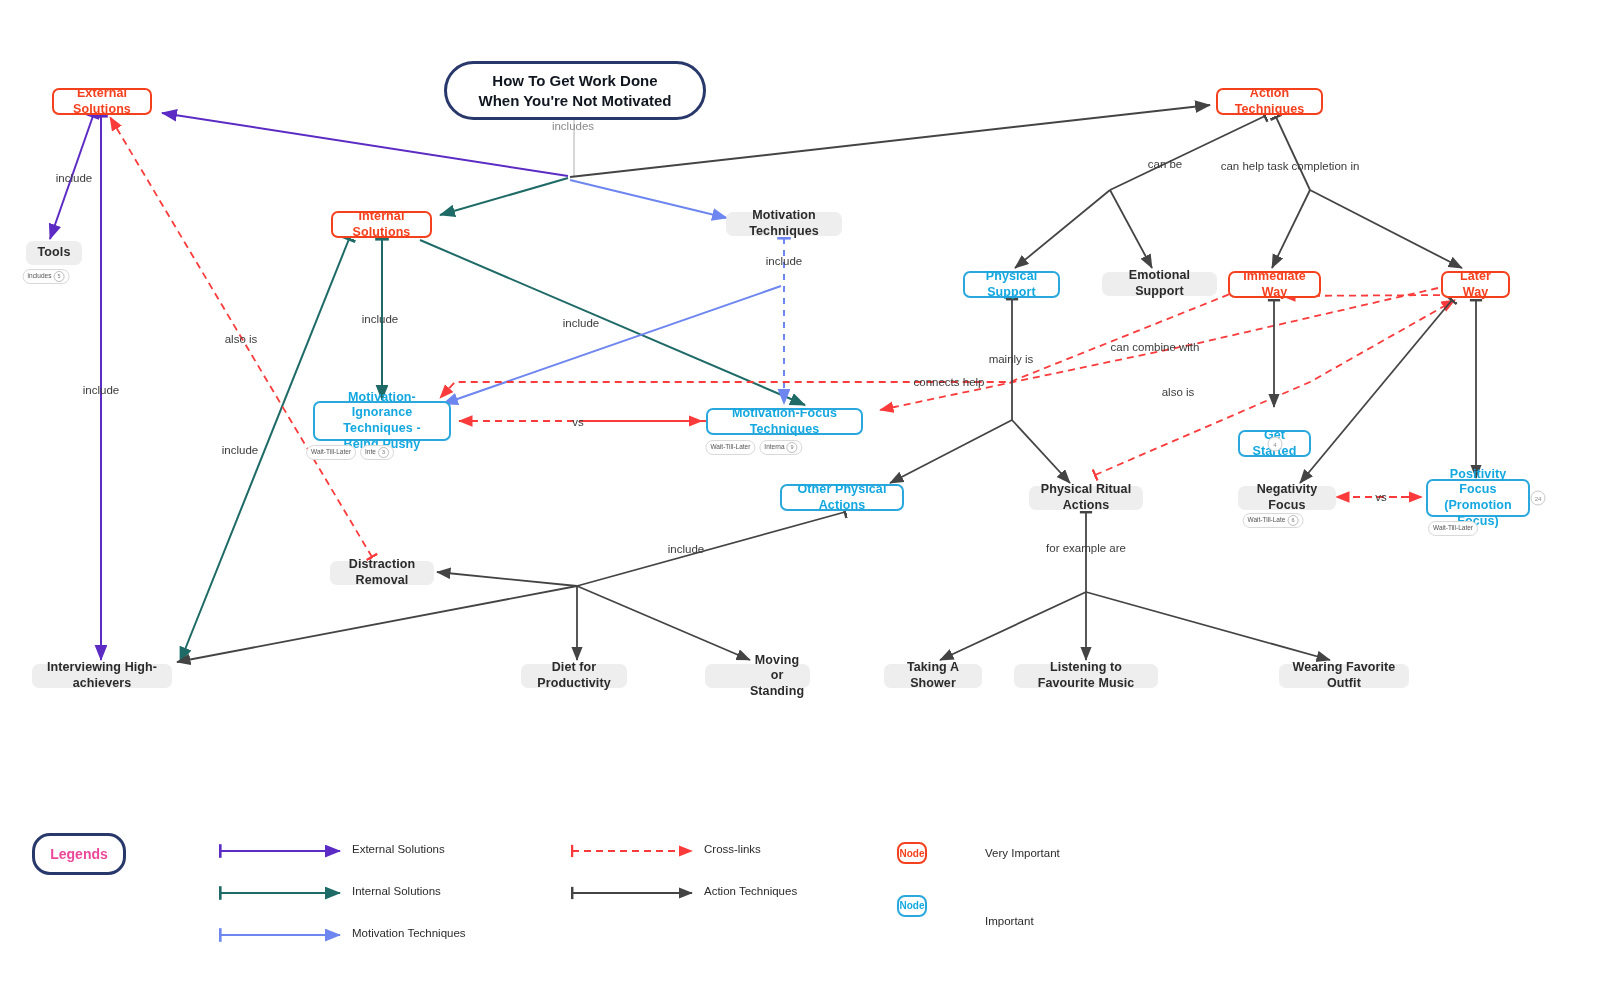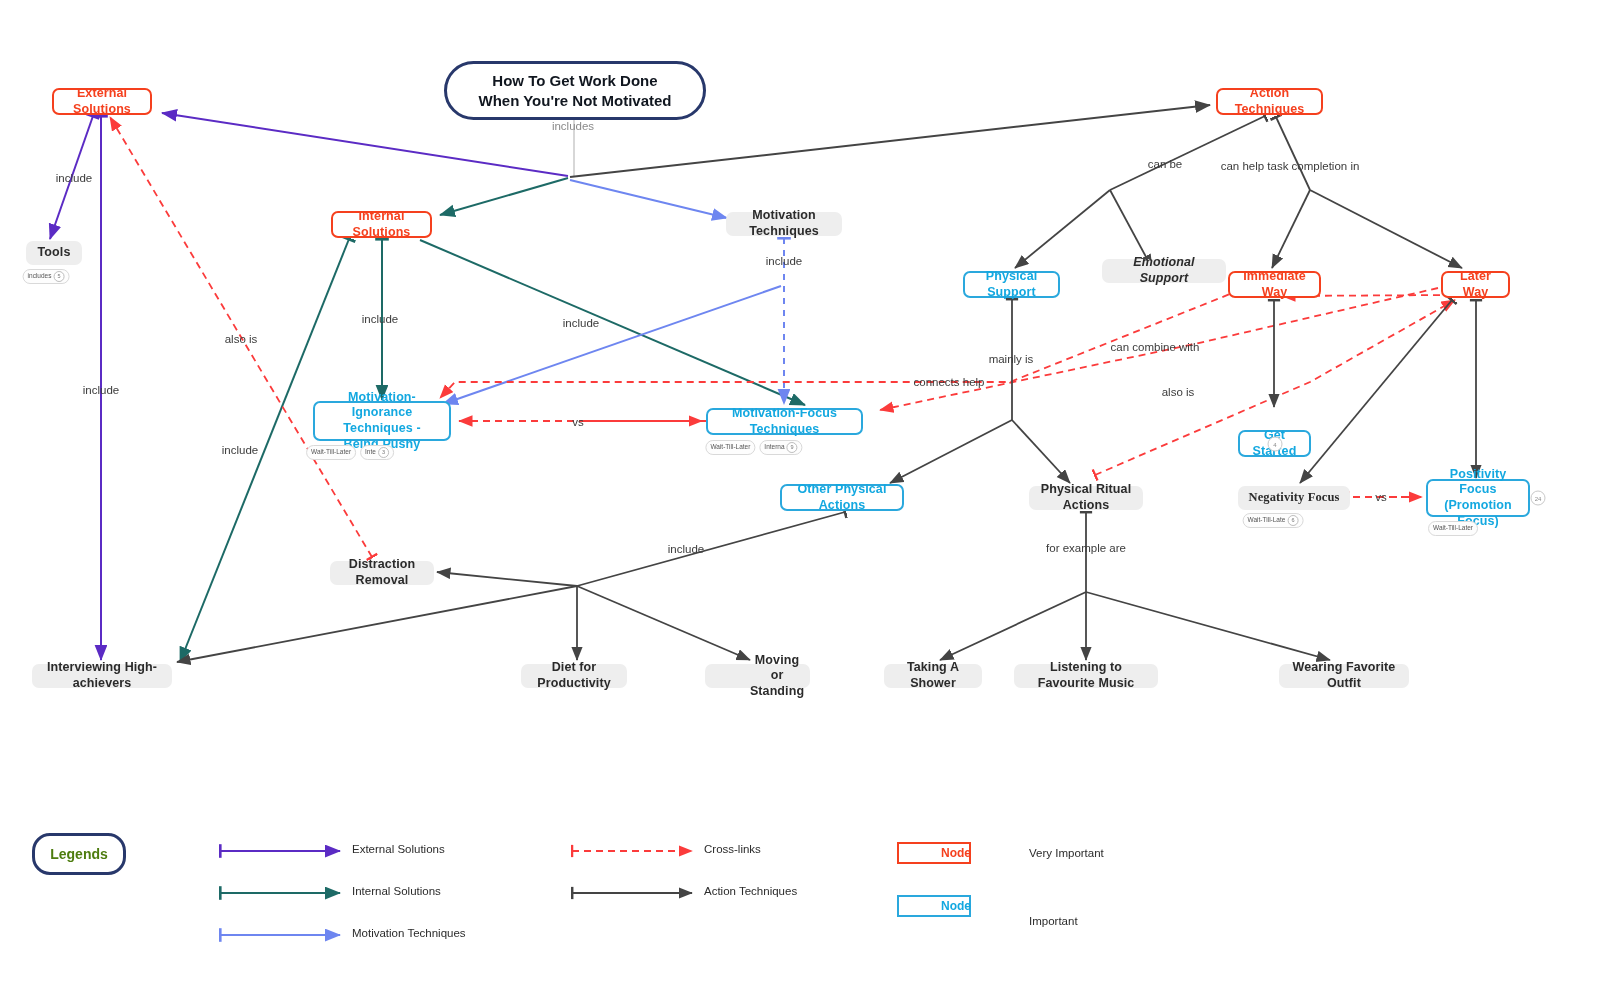--- a/index.html
+++ b/index.html
@@ -31,26 +31,26 @@
          display:flex;align-items:center;gap:2px;line-height:1;height:11px;}
   .cnum{display:inline-flex;align-items:center;justify-content:center;
         width:9px;height:9px;border:1px solid #bdbdbd;border-radius:50%;
         font-size:5.5px;color:#777;background:#fff;}
   .cbubble{position:absolute;display:inline-flex;align-items:center;justify-content:center;
         width:13px;height:13px;border:1px solid #c9c9c9;border-radius:50%;
         font-size:6px;color:#8d8d8d;background:#fff;transform:translate(-50%,-50%);}
 
   
   .legend-pill{position:absolute;left:32px;top:833px;width:88px;height:36px;
-      border:3px solid #28386b;border-radius:18px;background:#fff;color:#4d7c0f;
+      border:3px solid #28386b;border-radius:18px;background:#fff;color:#ec4899;
       display:flex;align-items:center;justify-content:center;font-size:14px;font-weight:bold;}
   .lg-item{position:absolute;display:flex;align-items:center;gap:10px;}
   .lg-text{font-size:11.5px;color:#2b2b2b;white-space:nowrap;}
-  .lg-swatch{width:26px;height:18px;border-radius:0;display:flex;align-items:center;
-     justify-content:center;font-size:12px;font-weight:bold;background:#fff;padding-left:44px;}
+  .lg-swatch{width:26px;height:18px;border-radius:8px;display:flex;align-items:center;
+     justify-content:center;font-size:10px;font-weight:bold;background:#fff;}
   .lg-swatch.red{border:2px solid #f5401e;color:#f5401e;}
   .lg-swatch.blue{border:2px solid #2aa8dd;color:#13a8e0;}
 </style>
 </head>
 <body>
 
 <div id="canvas">
 
   <svg class="edges" viewBox="0 0 1600 996">
     <defs>
@@ -182,21 +182,21 @@
   <div class="node plain" style="left:26px;top:241px;width:56px;height:24px;">Tools</div>
   <div class="badges" style="left:46px;top:269px;">
     <span class="badge">
       <span>includes</span>
       <span class="cnum">5</span>
     </span>
   </div>
 
   <div class="node blue" style="left:963px;top:271px;width:97px;height:27px;">Physical Support</div>
 
-  <div class="node plain" style="left:1102px;top:259px;width:124px;height:24px;font-style:italic;">Emotional Support</div>
+  <div class="node plain" style="left:1102px;top:272px;width:115px;height:24px;">Emotional Support</div>
 
   <div class="node red" style="left:1228px;top:271px;width:93px;height:27px;">Immediate Way</div>
 
   <div class="node red" style="left:1441px;top:271px;width:69px;height:27px;">Later Way</div>
 
   <div class="node blue" style="left:313px;top:401px;width:138px;height:40px;">Motivation-Ignorance
 Techniques - Being Pushy</div>
   <div class="badges" style="left:350px;top:445px;">
     <span class="badge">Wait-Till-Later</span>
     <span class="badge">
@@ -214,21 +214,21 @@
     </span>
   </div>
 
   <div class="node blue" style="left:1238px;top:409px;width:73px;height:27px;margin-top:21px;">Get Started</div>
   <div class="cbubble" style="left:1275px;top:444px;">4</div>
 
   <div class="node blue" style="left:780px;top:484px;width:124px;height:27px;">Other Physical Actions</div>
 
   <div class="node plain" style="left:1029px;top:486px;width:114px;height:24px;">Physical Ritual Actions</div>
 
-  <div class="node plain" style="left:1238px;top:486px;width:112px;height:24px;font-family:Liberation Serif, serif;">Negativity Focus</div>
+  <div class="node plain" style="left:1238px;top:486px;width:98px;height:24px;">Negativity Focus</div>
   <div class="badges" style="left:1273px;top:513px;">
     <span class="badge">
       <span>Wait-Till-Late</span>
       <span class="cnum">6</span>
     </span>
   </div>
 
   <div class="node blue" style="left:1426px;top:479px;width:104px;height:38px;">Positivity Focus
 (Promotion Focus)</div>
   <div class="cbubble" style="left:1538px;top:498px;">24</div>

